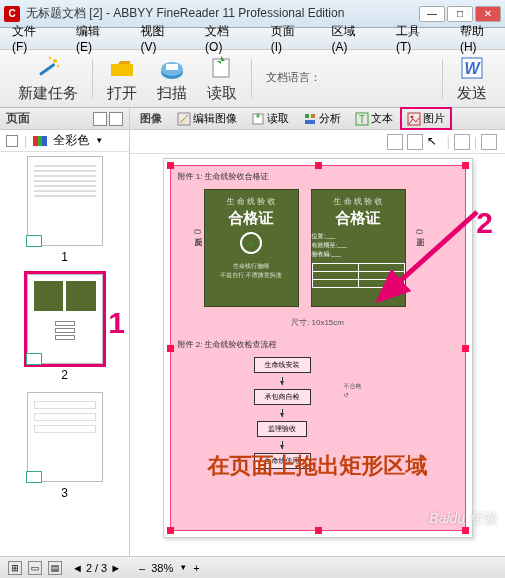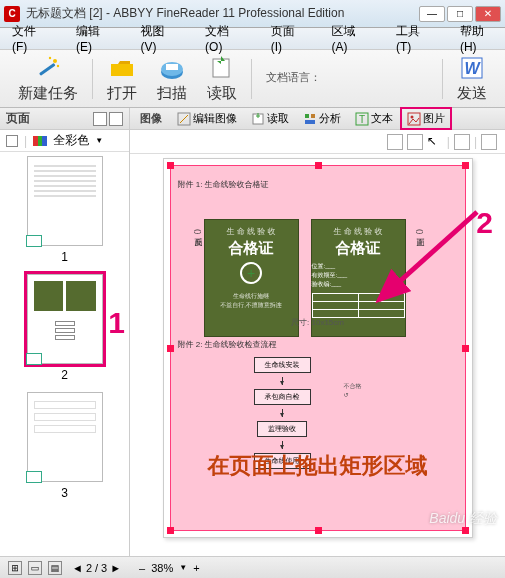--- a/index.html
+++ b/index.html
@@ -51,26 +51,26 @@
 .image-subbar { height: 24px; display: flex; align-items: center; justify-content: flex-end; padding: 0 8px; gap: 4px; border-bottom: 1px solid #ddd; }
 .image-subbar div { width: 16px; height: 16px; border: 1px solid #aaa; cursor: pointer; }
 
 .canvas-area { flex: 1; background: #fff; overflow: hidden; position: relative; padding: 4px; }
 .page { width: 310px; height: 380px; background: #fff; border: 1px solid #ccc; box-shadow: 2px 2px 4px rgba(0,0,0,0.15); margin: 0 auto; position: relative; padding: 12px; }
 .pink-region { position: absolute; left: 6px; top: 6px; right: 6px; bottom: 6px; background: rgba(255,150,180,0.55); border: 1px solid #ff3b7b; }
 .pink-region .handle { position: absolute; width: 7px; height: 7px; background: #ff1050; }
 .overlay-text { position: absolute; left: 50%; transform: translateX(-50%); bottom: 56px; font-size: 22px; font-weight: bold; color: #c2410c; white-space: nowrap; }
 
 .certs { position: absolute; top: 30px; left: 40px; display: flex; gap: 12px; }
-.cert { width: 95px; height: 118px; background: #556b2f; border: 1px solid #3a4a1f; color: #fff; font-size: 9px; text-align: center; padding: 6px 0; margin-top: 30px; }
+.cert { width: 95px; height: 118px; background: #556b2f; border: 1px solid #3a4a1f; color: #fff; font-size: 9px; text-align: center; padding: 6px 0; }
 .cert .t1 { font-size: 8px; opacity: 0.8; }
 .cert .t2 { font-size: 15px; font-weight: bold; margin: 2px 0; }
 .cert .circle { width: 22px; height: 22px; border: 2px solid #fff; border-radius: 50%; margin: 4px auto; display: flex; align-items: center; justify-content: center; color: #3a8f3a; font-size: 14px; }
 .vert { position: absolute; writing-mode: vertical-rl; font-size: 8px; color: #333; }
-.caption { position: absolute; top: 20px; left: 14px; font-size: 8px; color: #333; }
+.caption { position: absolute; top: 12px; left: 14px; font-size: 8px; color: #333; }
 .caption2 { position: absolute; top: 180px; left: 14px; font-size: 8px; color: #333; }
 .size-lbl { position: absolute; top: 158px; left: 50%; transform: translateX(-50%); font-size: 8px; color: #555; }
 
 .flow { position: absolute; top: 198px; left: 90px; display: flex; flex-direction: column; align-items: center; gap: 4px; font-size: 7px; }
 .flow .box { border: 1px solid #333; padding: 2px 10px; background: rgba(255,255,255,0.5); }
 .flow .arr { height: 8px; width: 1px; background: #333; position: relative; }
 .flow .arr::after { content: ''; position: absolute; bottom: -2px; left: -2px; border: 2px solid transparent; border-top: 4px solid #333; }
 
 .arrow-svg { position: absolute; top: 46px; right: 18px; pointer-events: none; }
 

